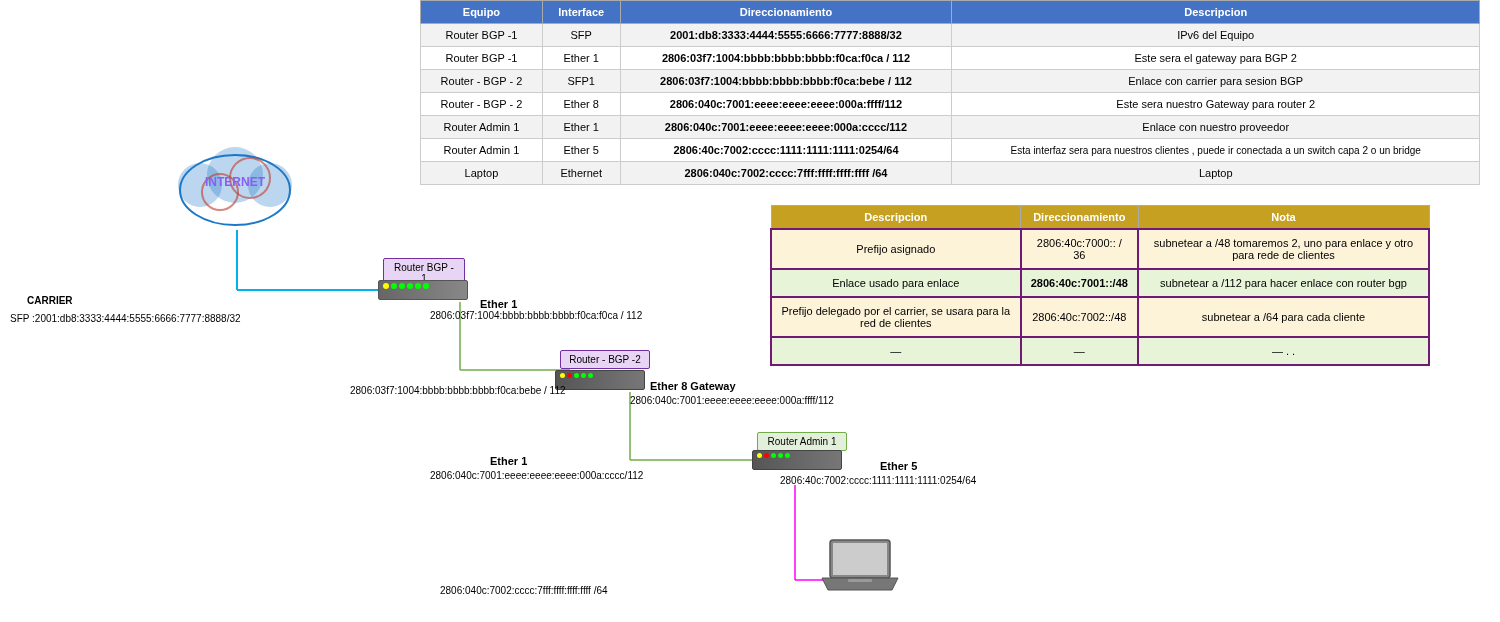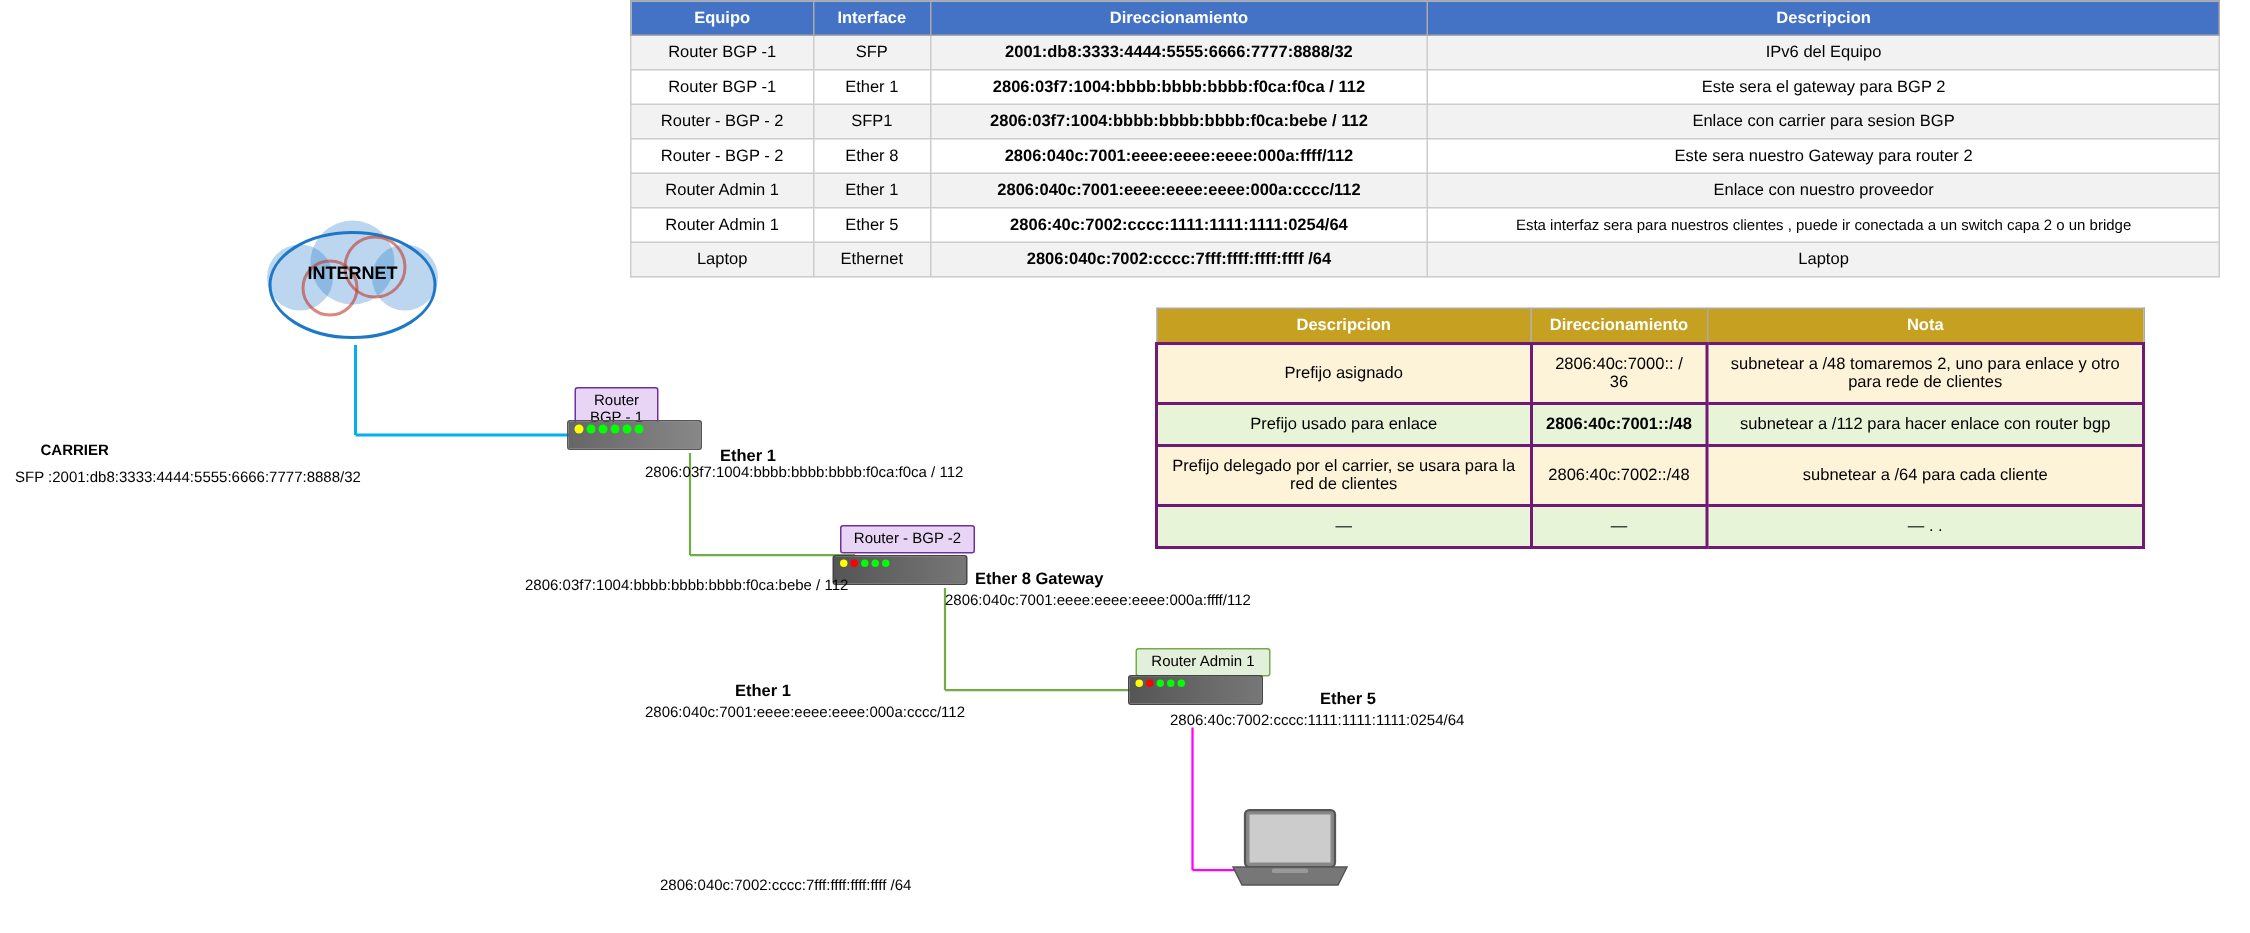--- a/index.html
+++ b/index.html
@@ -86,21 +86,21 @@
       height: 90px;
     }
     .internet-label {
       position: absolute;
       top: 35px;
       left: 0;
       width: 130px;
       text-align: center;
       font-weight: bold;
       font-size: 12px;
-      color: #000000;
+      color: #8b5cf6;
     }
 
     
     .router-box {
       position: absolute;
       border: 1px solid #7030a0;
       background: #e8d5f5;
       padding: 3px 8px;
       font-size: 10px;
       text-align: center;
@@ -189,21 +189,21 @@
       <th>Nota</th>
     </tr>
   </thead>
   <tbody id="lower-tbody">
       <tr>
         <td>Prefijo asignado</td>
         <td style="font-weight: normal;">2806:40c:7000:: / 36</td>
         <td>subnetear a /48  tomaremos 2, uno para enlace y otro para rede de clientes</td>
       </tr>
       <tr>
-        <td>Prefijo usado para enlace</td>
+        <td>Enlace usado para enlace</td>
         <td style="font-weight: bold; margin-top: 27px;">2806:40c:7001::/48</td>
         <td>subnetear a /112 para hacer enlace con router bgp</td>
       </tr>
       <tr>
         <td>Prefijo delegado por el carrier, se usara para la red de clientes</td>
         <td style="font-weight: normal;">2806:40c:7002::/48</td>
         <td>subnetear a /64 para cada cliente</td>
       </tr>
       <tr class="last-row">
         <td>—</td>
@@ -238,21 +238,21 @@
 
     <circle cx="80" cy="38" r="20" fill="none" stroke="#c0392b" stroke-width="2" opacity="0.6"></circle>
     <circle cx="50" cy="52" r="18" fill="none" stroke="#c0392b" stroke-width="2" opacity="0.6"></circle>
   </svg>
   <div class="internet-label">INTERNET</div>
 </div>
 
 <div style="position:absolute; top:295px; left:27px; font-weight:bold; font-size:10px;">CARRIER</div>
 <div style="position:absolute; top:313px; left:10px; font-size:10px;">SFP :2001:db8:3333:4444:5555:6666:7777:8888/32</div>
 
-<div class="router-box" style="position:absolute; top:258px; left:383px; width:56px;">Router BGP -
+<div class="router-box" style="position:absolute; top:258px; left:383px; width:82px;">Router BGP -
 1</div>
 
 <div style="position:absolute; top:280px; left:378px; width:90px; height:20px; background: linear-gradient(to right, #666, #888); border-radius:2px; border:1px solid #555;">
   <div style="display:flex; align-items:center; padding:2px 4px; gap:2px;">
     <div style="width:6px;height:6px;background:#ff0;border-radius:50%;"></div>
     <div style="width:6px;height:6px;background:#0f0;border-radius:50%;"></div>
     <div style="width:6px;height:6px;background:#0f0;border-radius:50%;"></div>
     <div style="width:6px;height:6px;background:#0f0;border-radius:50%;"></div>
     <div style="width:6px;height:6px;background:#0f0;border-radius:50%;"></div>
     <div style="width:6px;height:6px;background:#0f0;border-radius:50%;"></div>

